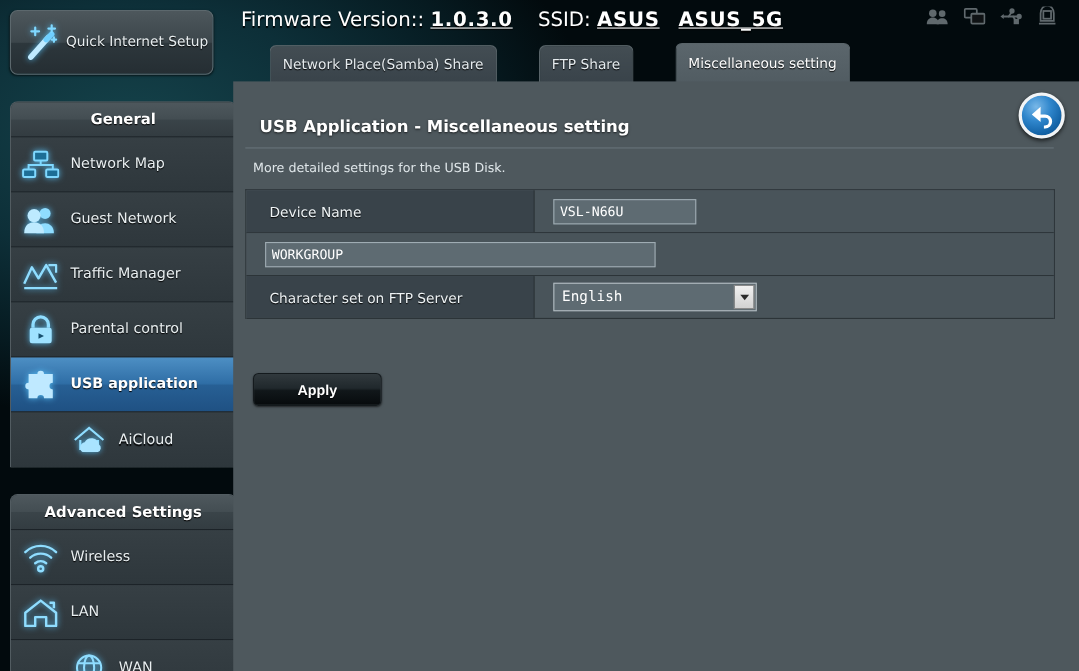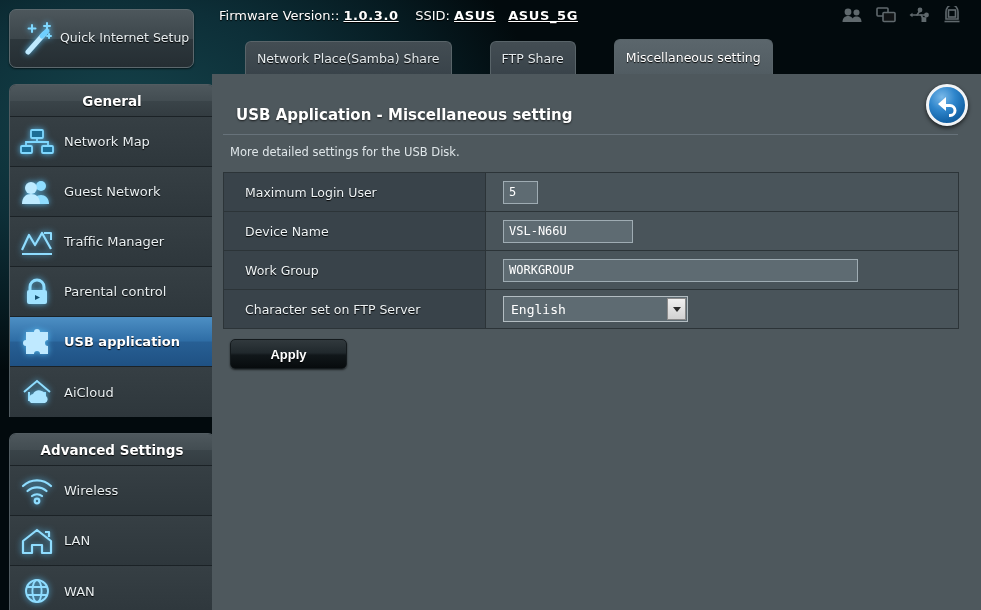--- a/index.html
+++ b/index.html
@@ -31,21 +31,21 @@
     display: flex; align-items: center;
     padding-left: 8px;
     box-shadow: 0 1px 2px rgba(0,0,0,.6);
   }
   .qis-ico { width: 42px; height: 40px; flex: none; position: relative; }
   .qis-label {
     color: #e8eef0; font-size: 12.5px; line-height: 14.5px;
     text-shadow: 0 1px 1px #000; margin-left: 0;
   }
   .group {
-    margin-top: 16px;
+    margin-top: 24px;
     width: 206px;
     border-radius: 7px 7px 0 0;
     overflow: hidden;
     border: 1px solid #525c61;
     border-bottom: none;
     background: #2f383d;
   }
   .group-head {
     height: 32px; line-height: 32px;
     text-align: center;
@@ -54,21 +54,21 @@
     background: linear-gradient(to bottom, #4e585d 0%, #434d52 50%, #3a4449 51%, #333c41 100%);
     border-bottom: 1px solid #1b2226;
   }
   .nav-item {
     position: relative;
     height: 50px;
     display: flex; align-items: center;
     border-bottom: 1px solid #1b2226;
     background: linear-gradient(to bottom, #363f44 0%, #2e373c 100%);
   }
-  .nav-item:last-child { border-bottom: none; }
+  .nav-item:last-child { border-bottom: none; padding-left: 44px; }
   .nav-item.active {
     background: linear-gradient(to bottom, #4d8fc4 0%, #2f6ea6 48%, #275f94 52%, #1f5183 100%);
   }
   .nav-item.active::after {
     content: ""; position: absolute; right: -13px; top: 12px;
     border-top: 13px solid transparent;
     border-bottom: 13px solid transparent;
     border-left: 13px solid #3b7fb4;
   }
   .nav-ico {
@@ -81,21 +81,21 @@
   }
   .nav-item.active .nav-label { font-weight: bold; color: #ffffff; }
   svg.ic { display: block; filter: drop-shadow(0 0 3px rgba(90,200,255,.85)); }
   
   #topbar {
     position: absolute; left: 203px; top: 0;
     width: 778px; height: 36px;
   }
   #fwline {
     position: absolute; left: 16px; top: 8px;
-    font-size: 13px; color: #ffffff;
+    font-size: 18px; color: #ffffff;
     text-shadow: 0 1px 1px #000;
     white-space: nowrap;
   }
   .ul { text-decoration: underline; font-weight: bold; letter-spacing: .6px; }
   #topicons {
     position: absolute; right: 20px; top: 6px;
     display: flex; gap: 13px; align-items: center;
   }
   #topicons svg { display: block; opacity: .62; }
   
@@ -437,36 +437,29 @@
     <div id="panel-sub">More detailed settings for the USB Disk.</div>
 
     <div id="backbtn">
       <svg width="26" height="24" viewBox="0 0 26 24">
         <path d="M12 4 L4 11 L12 18 v-4 h4 a3.5 3.5 0 0 1 0 7 h-1 v3 h1 a6.5 6.5 0 0 0 0-13 h-4z" fill="#ffffff"></path>
       </svg>
     </div>
 
     <div id="form">
 
-      <div class="row">
-        <div class="cell-label">Maximum Login User</div>
-        <div class="cell-value">
-          <input class="fi w-tiny" type="text" value="5" style="">
-        </div>
-      </div>
 
       <div class="row">
         <div class="cell-label">Device Name</div>
         <div class="cell-value">
           <input class="fi w-mid" type="text" value="VSL-N66U" style="">
         </div>
       </div>
 
       <div class="row">
-        <div class="cell-label">Work Group</div>
         <div class="cell-value">
           <input class="fi w-wide" type="text" value="WORKGROUP" style="">
         </div>
       </div>
 
       <div class="row">
         <div class="cell-label">Character set on FTP Server</div>
         <div class="cell-value">
           <div class="sel-wrap">
             <span class="sel-text">English</span>

